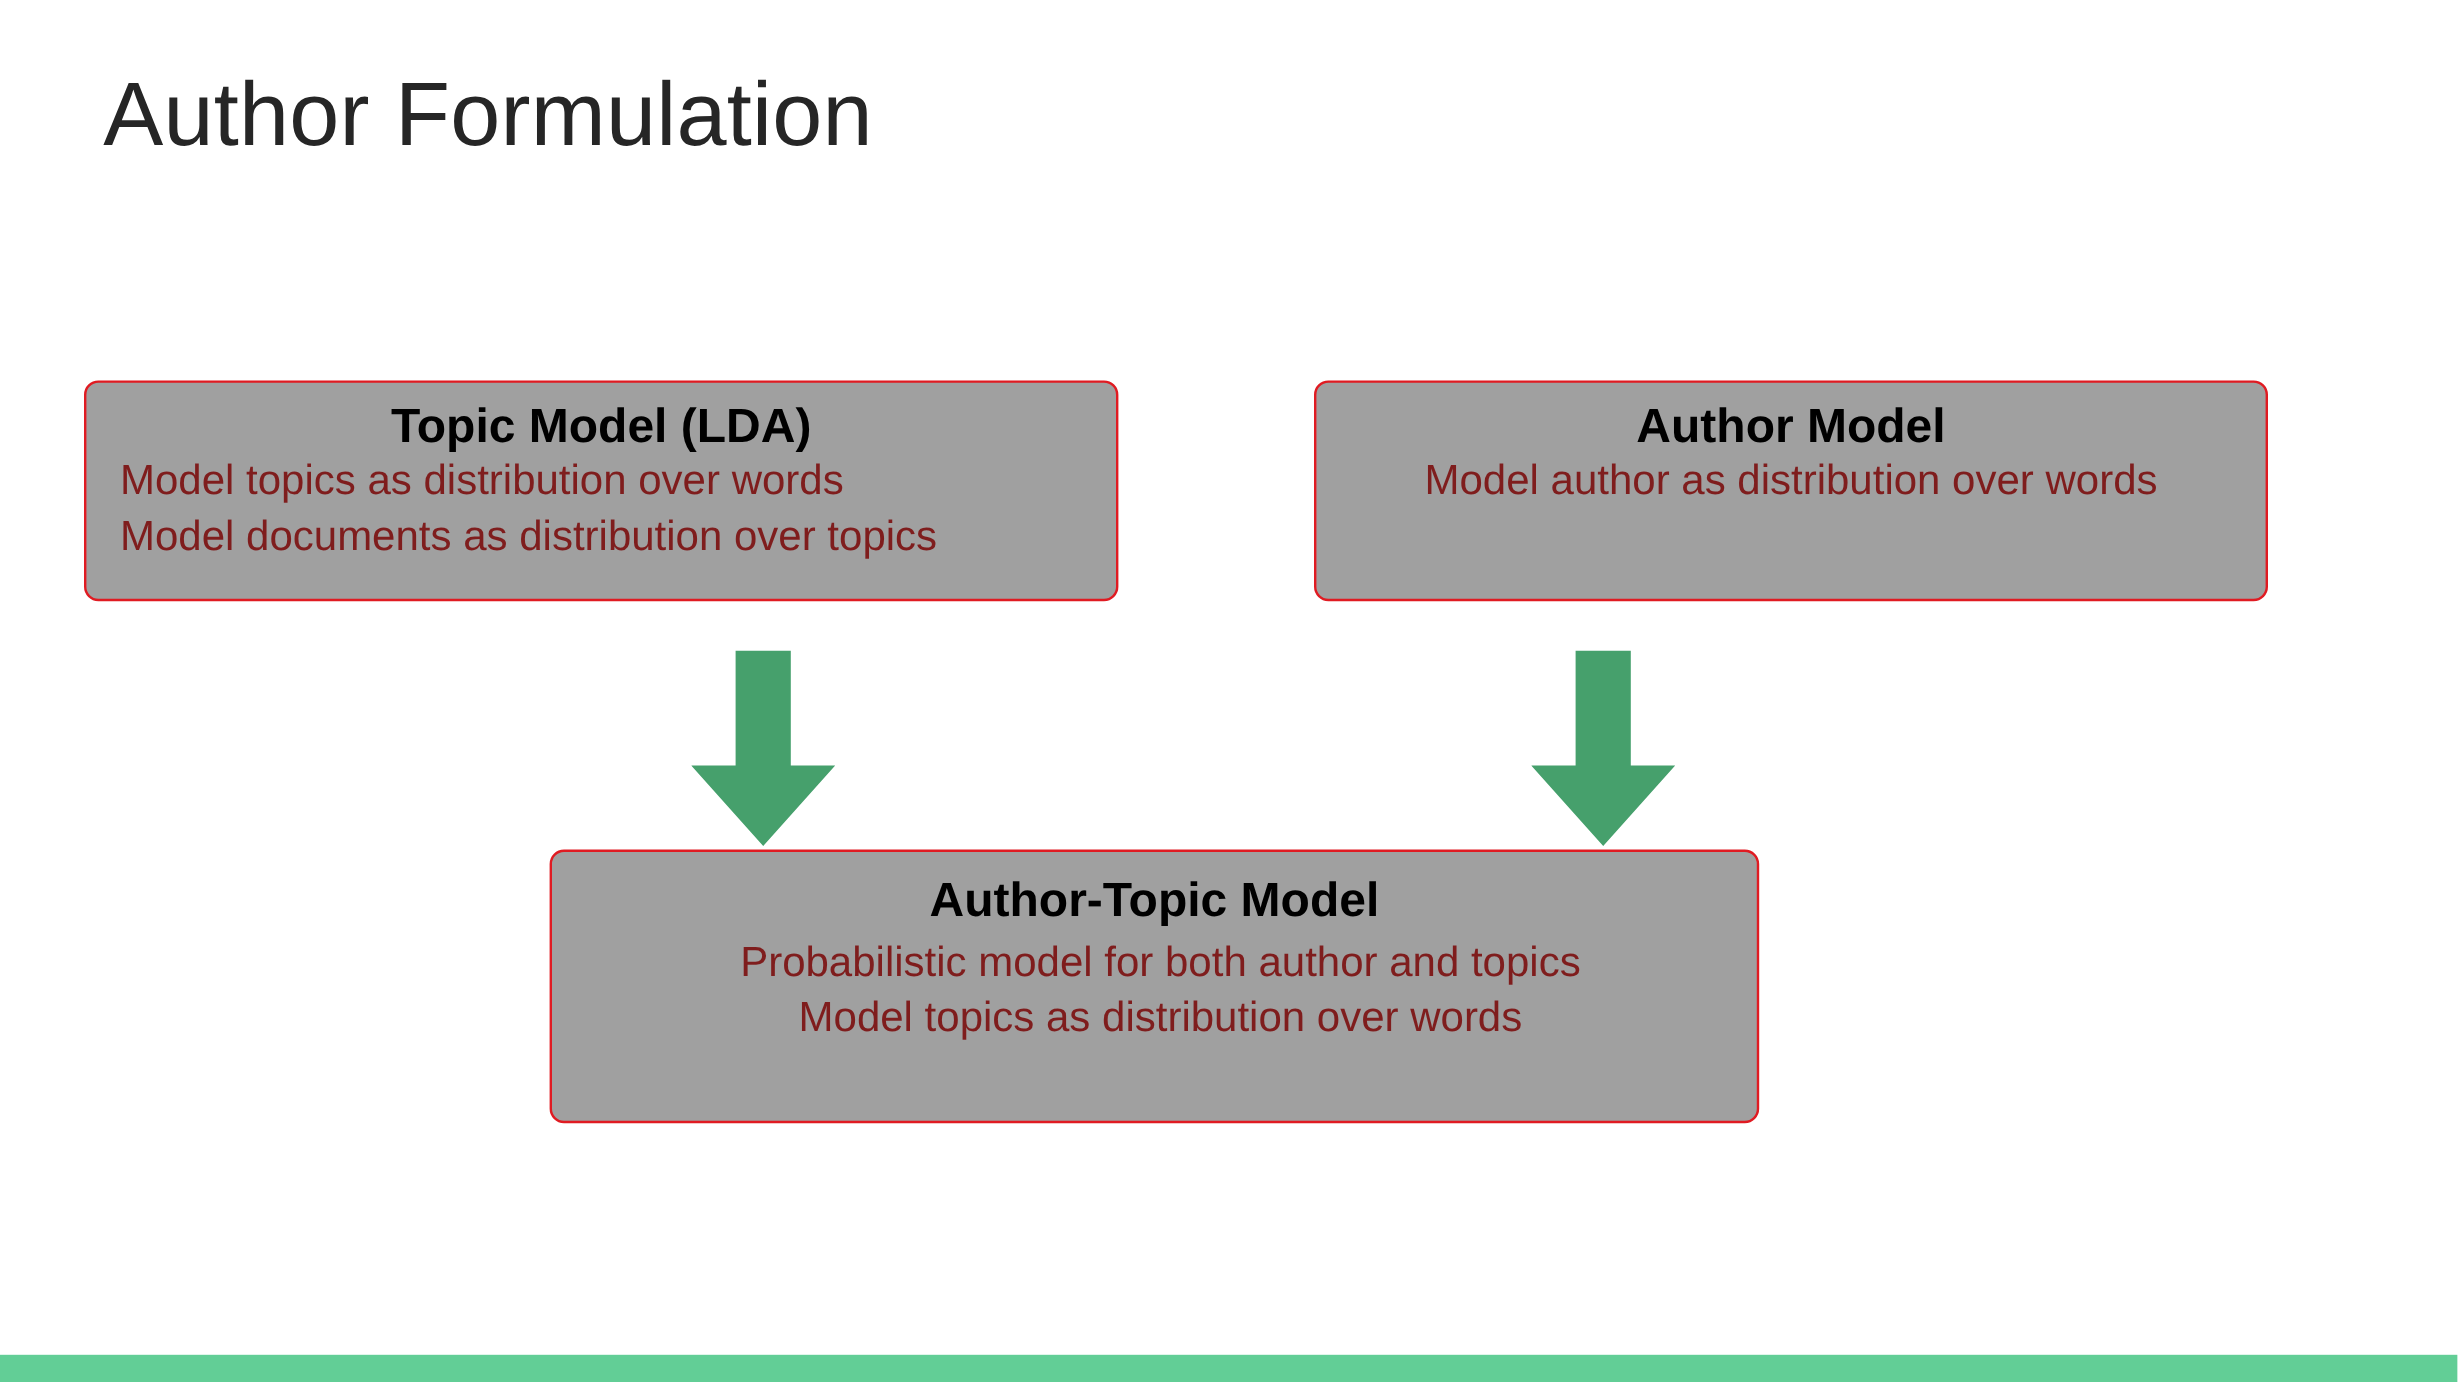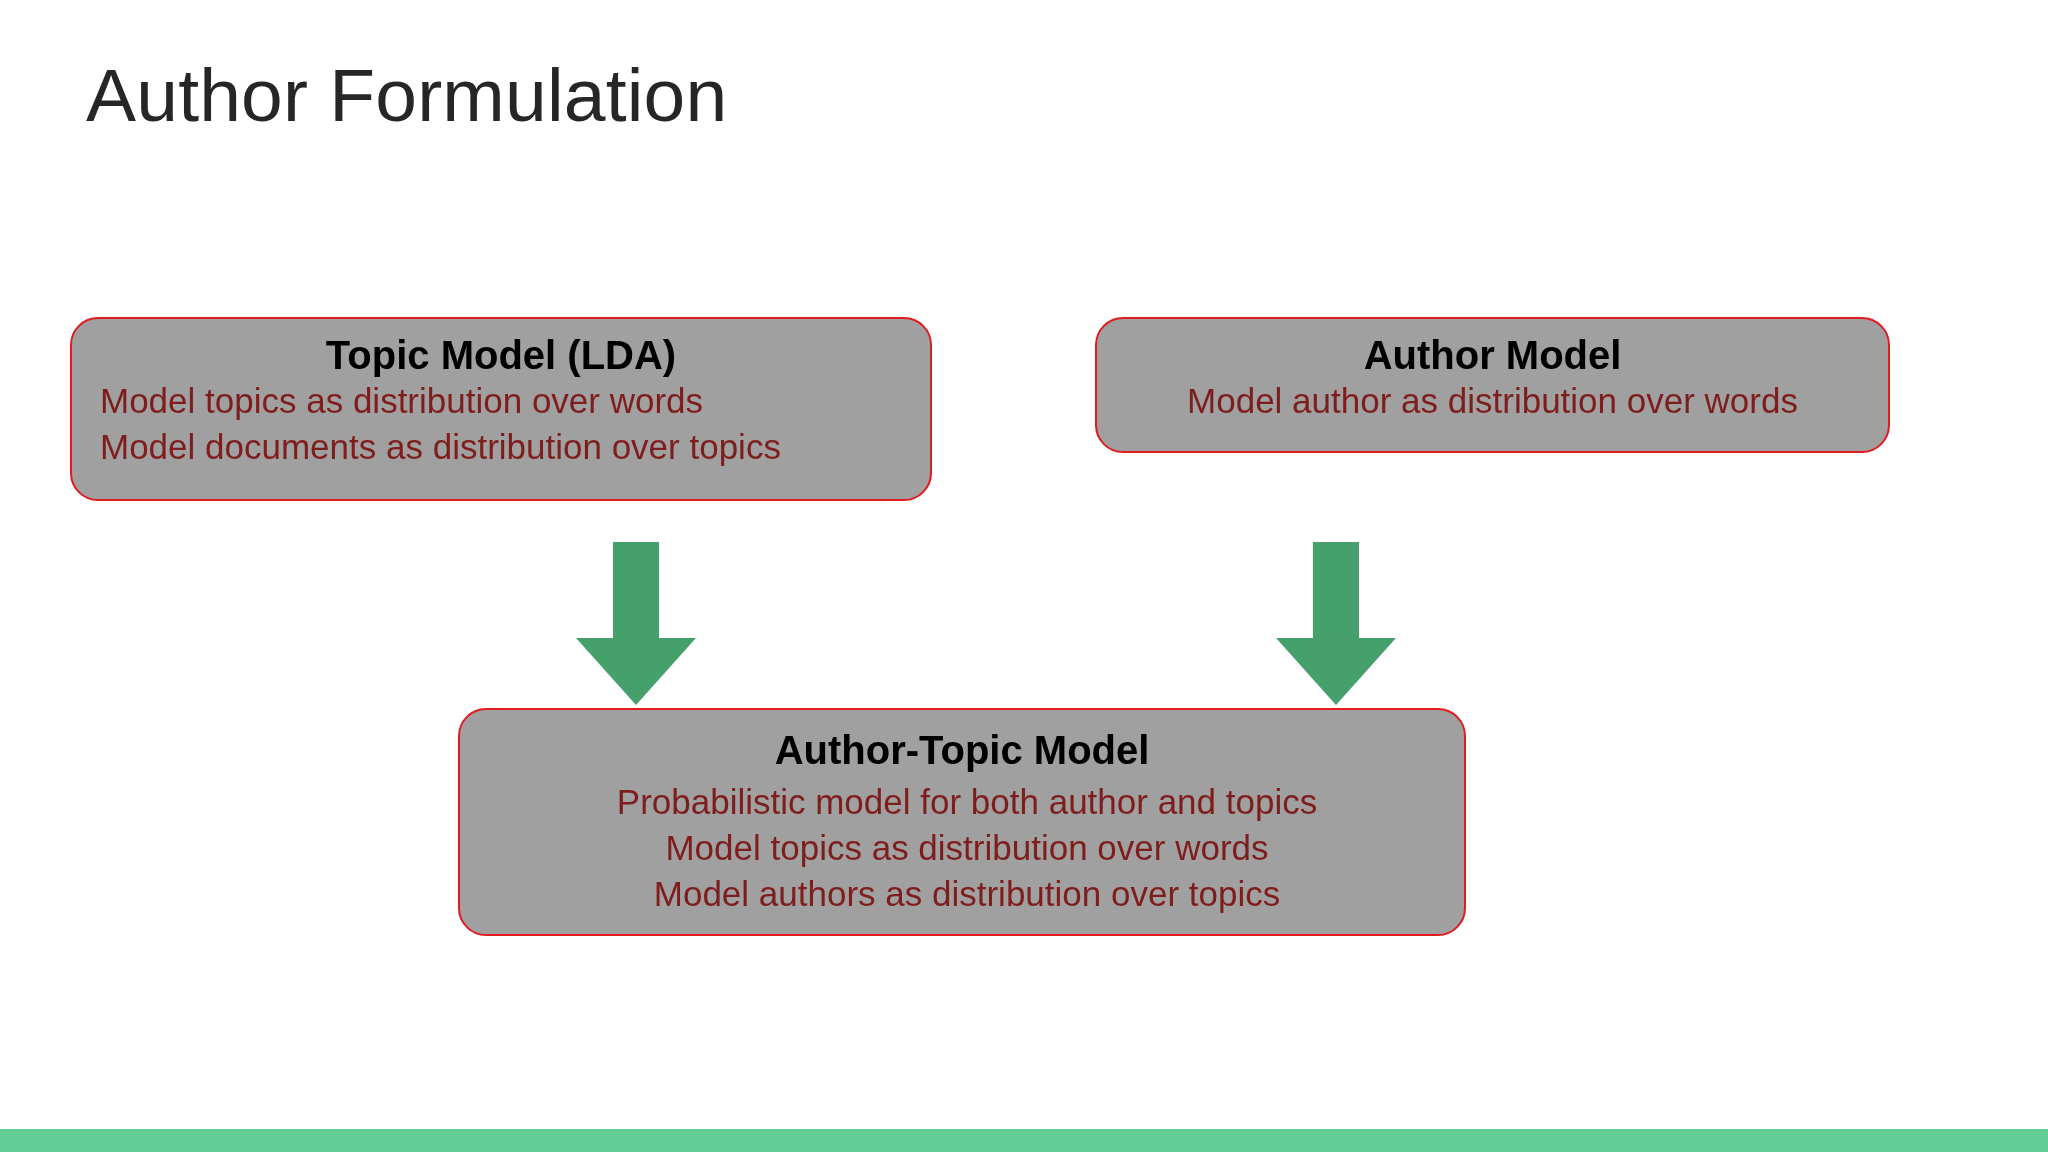--- a/index.html
+++ b/index.html
@@ -36,21 +36,21 @@
     color: #262626;
     white-space: nowrap;
   }
 
   
   .model-box {
     position: absolute;
     box-sizing: border-box;
     background: #a0a0a0;
     border: 2px solid #e01b22;
-    border-radius: 28px;
+    border-radius: 12px;
     color: #000000;
     overflow: hidden;
   }
   .box-title {
     font-family: "Liberation Sans", sans-serif;
     font-weight: 700;
     font-size: 40px;
     line-height: 1.12;
     text-align: center;
     color: #000000;
@@ -76,21 +76,21 @@
   #box-topic-model .box-body {
     padding-left: 28px;
     text-align: left;
   }
 
   
   #box-author-model {
     left: 1095px;
     top: 317px;
     width: 795px;
-    height: 136px;
+    height: 184px;
     padding: 14px 0 0 0;
   }
   #box-author-model .box-body {
     text-align: center;
   }
 
   
   #box-author-topic-model {
     left: 458px;
     top: 708px;
@@ -157,19 +157,18 @@
     <svg width="120" height="163" viewBox="0 0 120 163" xmlns="http://www.w3.org/2000/svg">
       <polygon points="37,0 83,0 83,96 120,96 60,163 0,96 37,96" fill="#46a06c"></polygon>
     </svg>
   </div>
 
   <div class="model-box" id="box-author-topic-model">
     <div class="box-title">Author-Topic Model</div>
     <div class="box-body">
       <div class="box-line">Probabilistic model for both author and topics</div>
       <div class="box-line">Model topics as distribution over words</div>
-      <div class="box-line">Model authors as distribution over topics</div>
     </div>
   </div>
 
   <div id="bottom-bar"></div>
 
 </div>
 
 </body></html>

